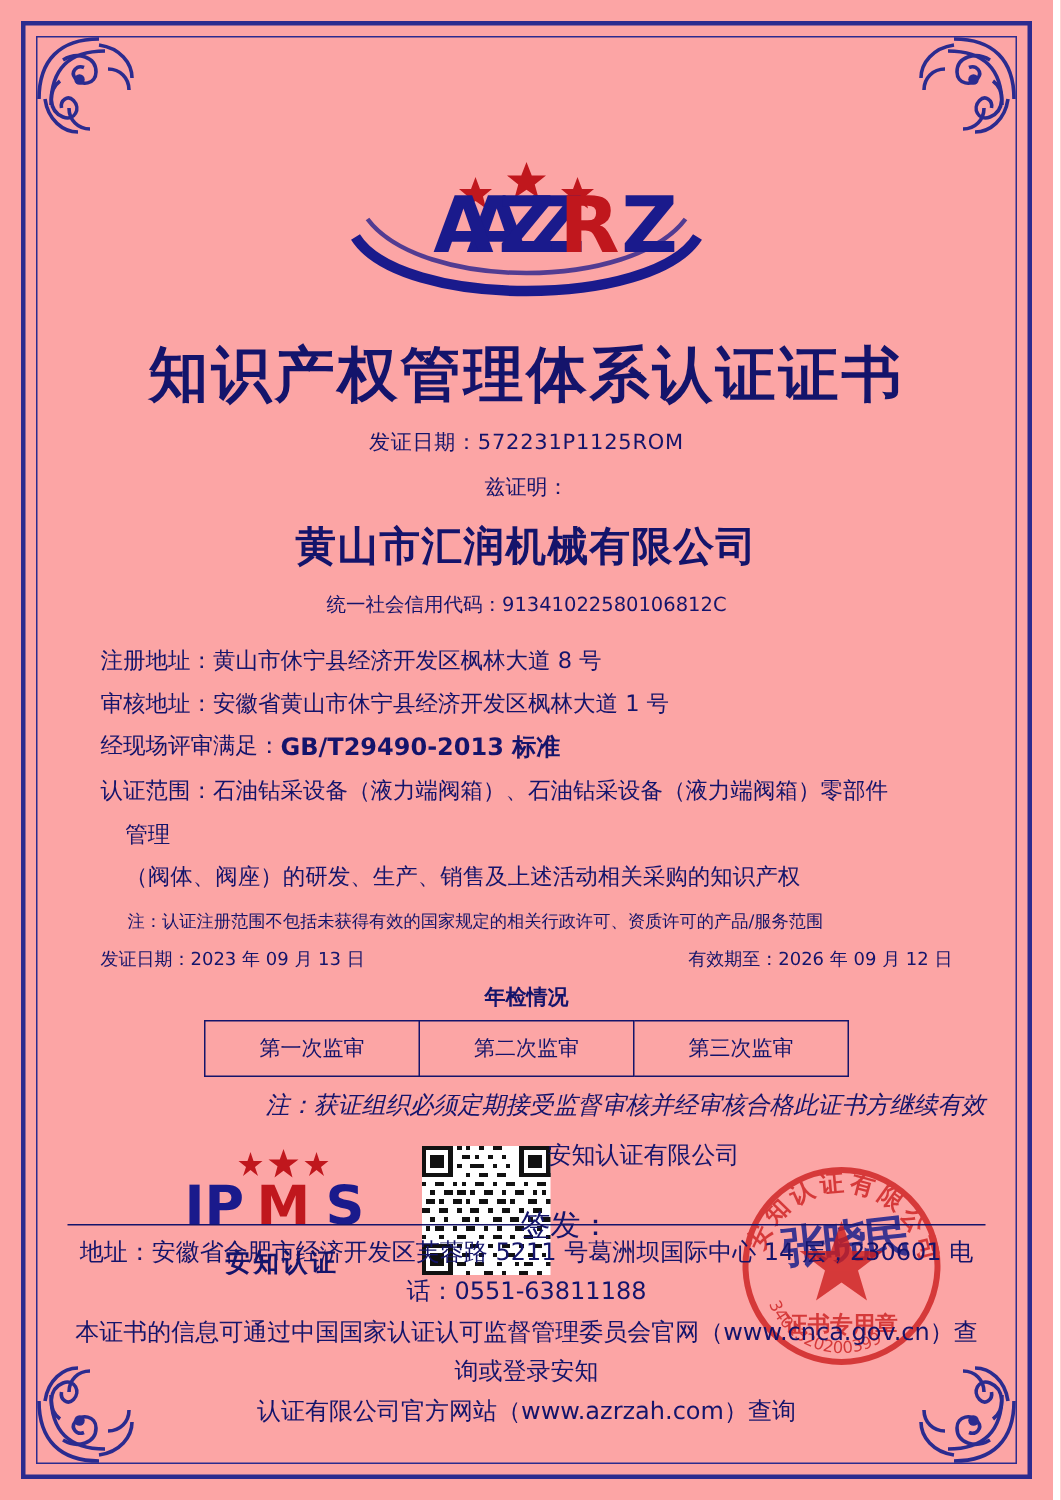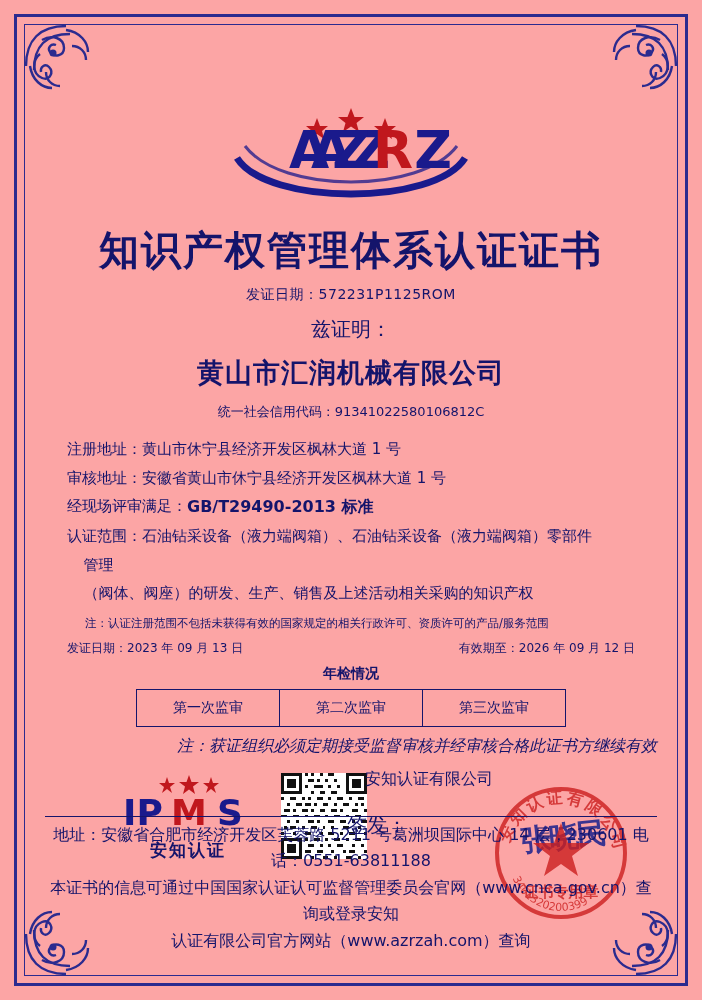--- a/index.html
+++ b/index.html
@@ -69,21 +69,21 @@
     line-height:1.1;
   }
 
   .cert-no{
     font-size:14px;
     color:#14146b;
     margin-bottom:12px;
     letter-spacing:0.5px;
   }
   .hereby{
-    font-size:20px;
+    font-size:14px;
     color:#14146b;
     margin-bottom:12px;
   }
   .company{
     font-size:27px;
     font-weight:bold;
     color:#14146b;
     letter-spacing:1px;
     margin-bottom:12px;
   }
@@ -317,21 +317,21 @@
 
     <div class="company">黄山市汇润机械有限公司</div>
 
     <div class="credit-code">
       <span>统一社会信用代码：</span><span>91341022580106812C</span>
     </div>
 
     <div class="details">
       <div class="d-row">
         <span class="d-label">注册地址：</span>
-        <span class="d-value">黄山市休宁县经济开发区枫林大道 1 号</span>
+        <span class="d-value">黄山市休宁县经济开发区枫林大道 8 号</span>
       </div>
       <div class="d-row">
         <span class="d-label">审核地址：</span>
         <span class="d-value">安徽省黄山市休宁县经济开发区枫林大道 1 号</span>
       </div>
       <div class="d-row">
         <span class="d-label">经现场评审满足：</span>
         <span class="d-value bold">GB/T29490-2013 标准</span>
       </div>
       <div class="d-row">

